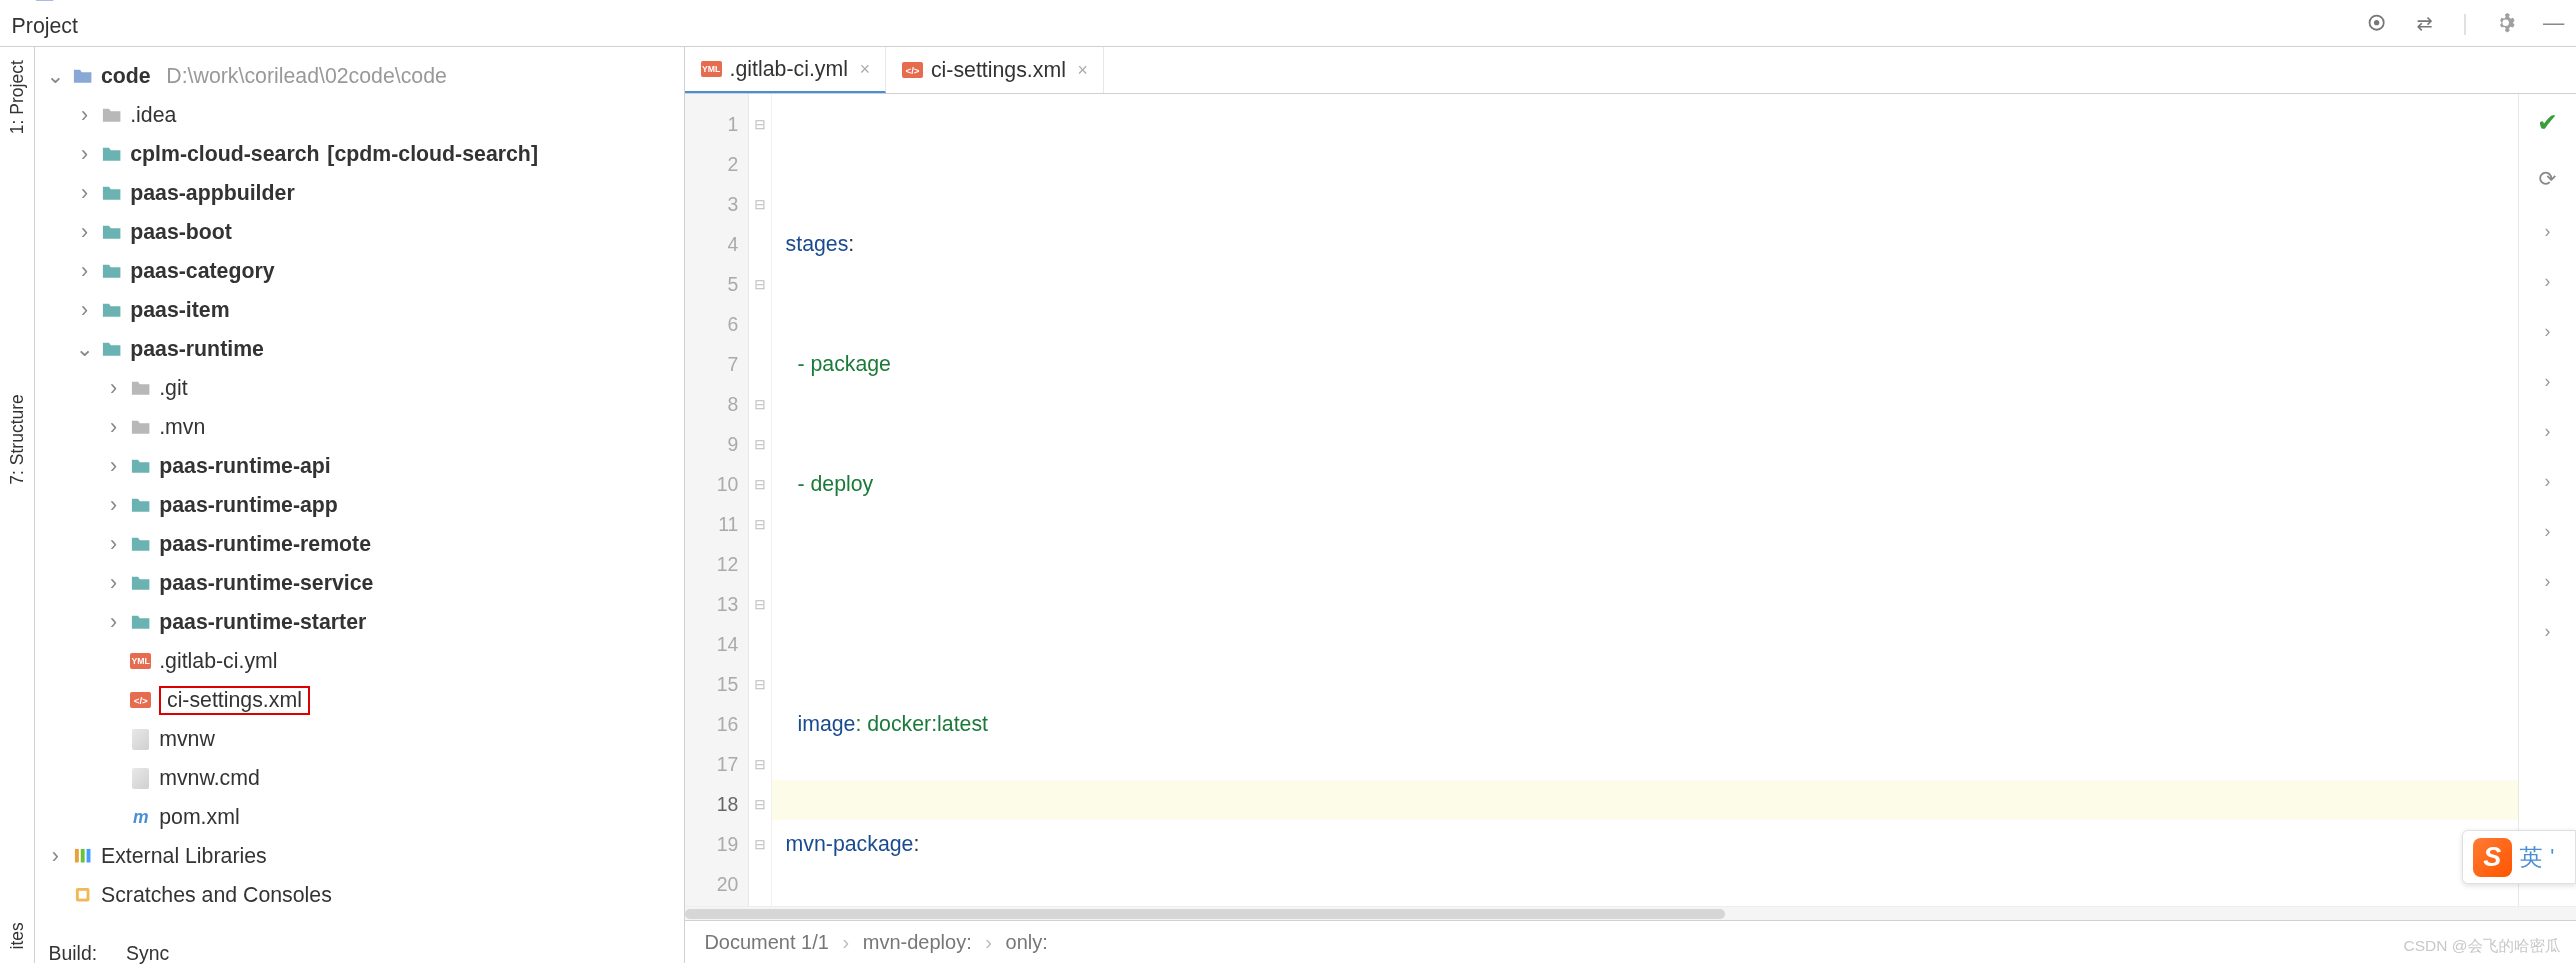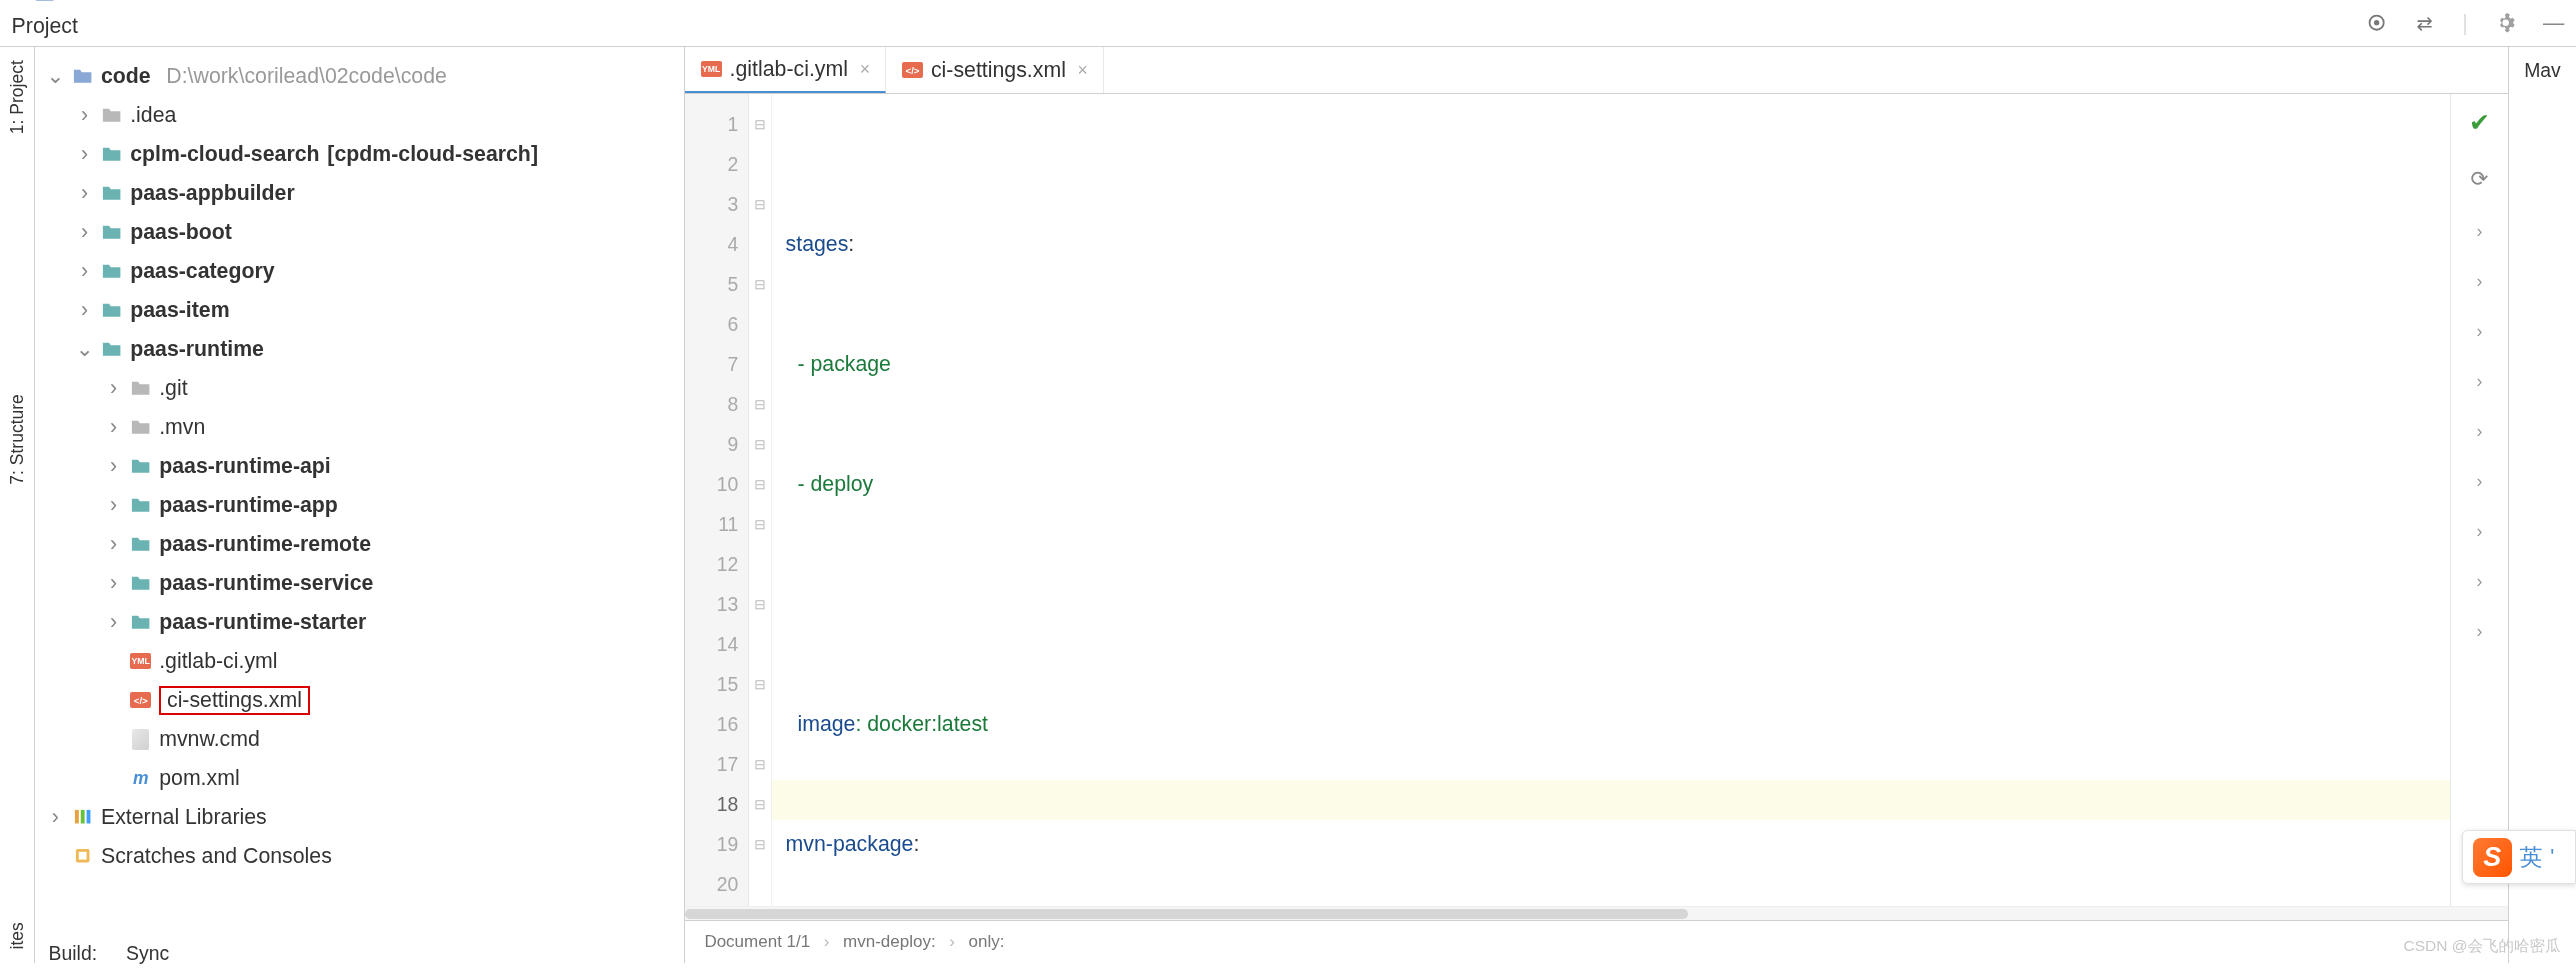--- a/index.html
+++ b/index.html
@@ -50,21 +50,21 @@
 .gutter .current { color: #666; font-weight: 500; }
 .fold-gutter { width: 23px; background: #fff; border-right: 1px solid #f0f0f0; padding-top: 9.7px; }
 .fold-gutter .fold { height: 40px; display: flex; align-items: center; justify-content: center; color: #bbb; font-size: 13.6px; }
 
 .code { flex: 1; padding: 9.7px 0 0 13.6px; font-family: "Consolas", "Courier New", monospace; font-size: 21.3px; line-height: 40px; white-space: pre; color: #333; position: relative; overflow: hidden; }
 .kw { color: #1a4b8e; }
 .val { color: #1b7a3a; }
 .current-line { background: #fcfce8; position: absolute; left: 0; right: 0; height: 40px; z-index: 0; }
 .code .codeline { position: relative; z-index: 1; height: 40px; }
 
-.breadcrumb { height: 43px; border-top: 1px solid #d0d0d0; display: flex; align-items: center; padding: 0 19.4px; font-size: 17px; color: #777; gap: 13.6px; }
+.breadcrumb { height: 43px; border-top: 1px solid #d0d0d0; display: flex; align-items: center; padding: 0 19.4px; font-size: 20px; color: #777; gap: 13.6px; }
 .breadcrumb .sep { color: #bbb; }
 
 .right-rail { width: 58px; border-left: 1px solid #e8e8e8; display: flex; flex-direction: column; align-items: center; padding-top: 13.6px; gap: 29px; }
 .check { color: #3a9c3a; font-size: 25px; }
 .refresh { color: #888; font-size: 21.3px; }
 .rchev { color: #999; font-size: 17.5px; }
 
 .right-sidebar { width: 68px; border-left: 1px solid #d0d0d0; padding-top: 11.6px; text-align: center; font-size: 19.4px; }
 
 .bottom-bar { position: absolute; bottom: 0; left: 35px; height: 35px; display: flex; align-items: center; font-size: 19.4px; color: #333; gap: 29px; padding-left: 13.6px; }
@@ -270,20 +270,27 @@
           <span class="icon">
             <span class="xml-badge">&lt;/&gt;</span>
           </span>
           <span class="label highlight-red">ci-settings.xml</span>
         </div>
       <div class="tree-row indent2">
           <span class="chev"></span>
           <span class="icon">
             <span class="file-gray"></span>
           </span>
+          <span class="label">mvnw</span>
+        </div>
+      <div class="tree-row indent2">
+          <span class="chev"></span>
+          <span class="icon">
+            <span class="file-gray"></span>
+          </span>
           <span class="label">mvnw.cmd</span>
         </div>
       <div class="tree-row indent2">
           <span class="chev"></span>
           <span class="icon">
             <span class="m-icon">m</span>
           </span>
           <span class="label">pom.xml</span>
         </div>
       <div class="tree-row indent0">
@@ -411,23 +418,20 @@
       </div>
     <div class="breadcrumb">
       <span>Document 1/1</span>
       <span class="sep">›</span>
       <span>mvn-deploy:</span>
       <span class="sep">›</span>
       <span>only:</span>
     </div>
   </div>
 
-  <div class="right-sidebar">
-    <div>Mav</div>
-  </div>
 </div>
 
 <div class="bottom-bar">
   <span>Build:</span>
   <span>Sync</span>
 </div>
 
 <div class="sogou-badge">
   <span class="sogou-s">S</span>
   <span class="sogou-text">英</span>

